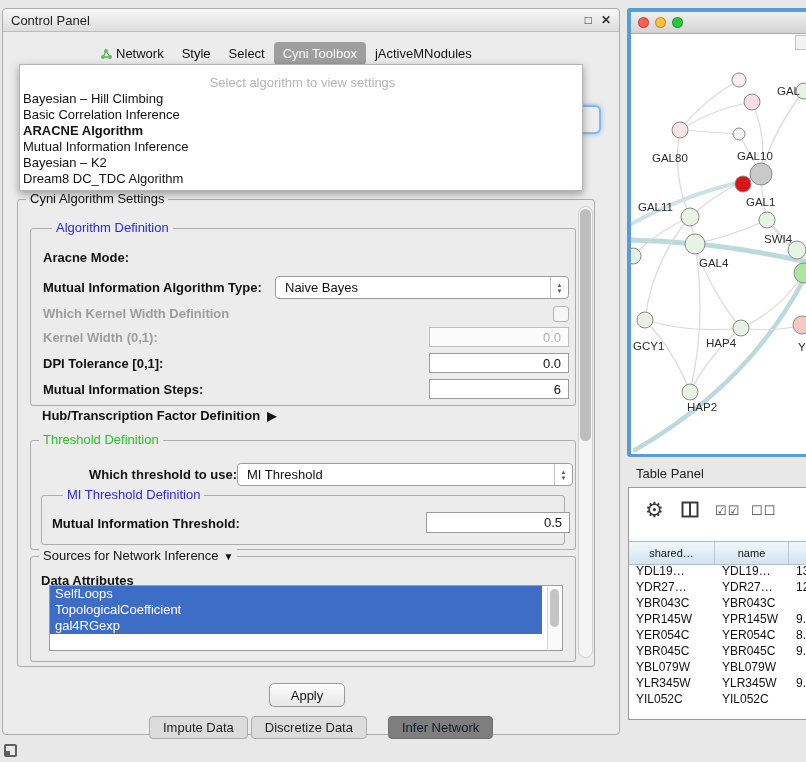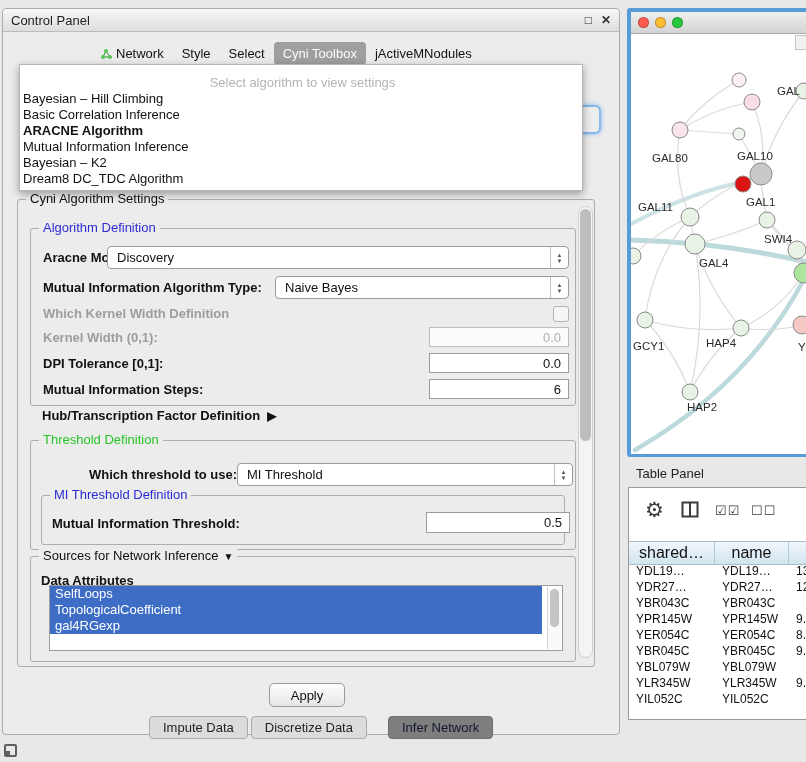--- a/index.html
+++ b/index.html
@@ -27,21 +27,21 @@
   .popup-item.placeholder{color:#b4b4b4;text-align:center;}
   .popup-item.bold{font-weight:bold;}
   
   #combo-sliver{position:absolute;left:566px;top:96px;width:28px;height:25px;z-index:5;
     border:2px solid #87b8ea;border-radius:6px;box-shadow:0 0 5px #87b8ea;background:#ededed;}
   #group-fragment-line{position:absolute;left:22px;top:175px;width:556px;border-top:1px solid #b0b0b0;z-index:4;}
   #group-fragment-g{position:absolute;left:30px;top:165px;z-index:4;color:#222;}
   
   .gb{position:absolute;border:1px solid #adadad;border-radius:3px;box-sizing:border-box;}
   .gb-title{position:absolute;top:-9px;left:8px;background:#ececec;padding:0 4px;white-space:nowrap;}
-  .gb-title.blue{color:#2b2bd5;}
+  .gb-title.blue{color:#2b2bd5;margin-left:13px;}
   .gb-title.green{color:#27c427;}
   .lbl{position:absolute;white-space:nowrap;}
   .lbl.b{font-weight:bold;}
   .lbl.dis{color:#9d9d9d;font-weight:bold;}
   .combo{position:absolute;background:#ffffff;border:1px solid #9c9c9c;border-radius:4px;
     display:flex;align-items:center;box-sizing:border-box;}
   .combo .val{flex:1;padding-left:9px;}
   .combo .stepper{width:17px;align-self:stretch;border-left:1px solid #c2c2c2;
     display:flex;flex-direction:column;align-items:center;justify-content:center;
     color:#555;font-size:6px;line-height:6px;}
@@ -83,21 +83,21 @@
   #table-panel{position:absolute;left:628px;top:487px;width:180px;height:233px;
     background:#ffffff;border:1px solid #9a9a9a;box-sizing:border-box;overflow:hidden;}
   #table-toolbar{position:absolute;left:0;top:0;width:100%;height:52px;}
   .ticon{position:absolute;top:10px;color:#3c3c3c;}
   #gear-icon{left:16px;font-size:21px;}
   #columns-icon{left:52px;top:13px;}
   #checked-pair-icon{left:86px;top:15px;font-size:13px;letter-spacing:1px;}
   #unchecked-pair-icon{left:122px;top:15px;font-size:13px;letter-spacing:1px;}
   #table-header{position:absolute;left:0;top:53px;width:100%;height:22px;display:flex;
     background:linear-gradient(#f0f7fc,#d2e4f0);border-top:1px solid #a9bcc9;border-bottom:1px solid #a9bcc9;
-    font-size:16px;align-items:center;}
+    font-size:11px;align-items:center;}
   #table-header .hcell{border-right:1px solid #b6c6d2;height:100%;display:flex;align-items:center;justify-content:center;box-sizing:border-box;}
   .c0{width:86px;} .c1{width:74px;} .c2{flex:1;}
   #table-rows{position:absolute;left:0;top:75px;width:100%;}
   .trow{display:flex;height:16px;align-items:center;font-size:12px;}
   .tcell{padding-left:7px;white-space:nowrap;overflow:hidden;box-sizing:border-box;}
   
   #mini-panel-icon{position:absolute;left:4px;top:744px;width:13px;height:13px;
     border:2px solid #5f5f5f;border-radius:2px;box-sizing:border-box;}
   #mini-panel-icon:after{content:"";position:absolute;left:0;bottom:0;width:4px;height:4px;background:#5f5f5f;}
 </style>
@@ -152,24 +152,20 @@
       <div class="popup-item">Dream8 DC_TDC Algorithm</div>
     </div>
 
   <div class="gb" id="settings-group" style="left:14px;top:190px;width:578px;height:468px;">
     <span class="gb-title">Cyni Algorithm Settings</span>
 
     <div class="gb" style="left:12px;top:28px;width:546px;height:178px;">
       <span class="gb-title blue">Algorithm Definition</span>
 
       <span class="lbl b" style="left:12px;top:21px;">Aracne Mode:</span>
-      <div class="combo" style="left:76px;top:17px;width:462px;height:23px;">
-        <span class="val">Discovery</span>
-        <span class="stepper">▲<br>▼</span>
-      </div>
 
       <span class="lbl b" style="left:12px;top:51px;">Mutual Information Algorithm Type:</span>
       <div class="combo" style="left:244px;top:47px;width:294px;height:23px;">
         <span class="val">Naive Bayes</span>
         <span class="stepper">▲<br>▼</span>
       </div>
 
       <span class="lbl dis" style="left:12px;top:77px;">Which Kernel Width Definition</span>
       <div class="checkbox" style="left:522px;top:77px;"></div>
 

